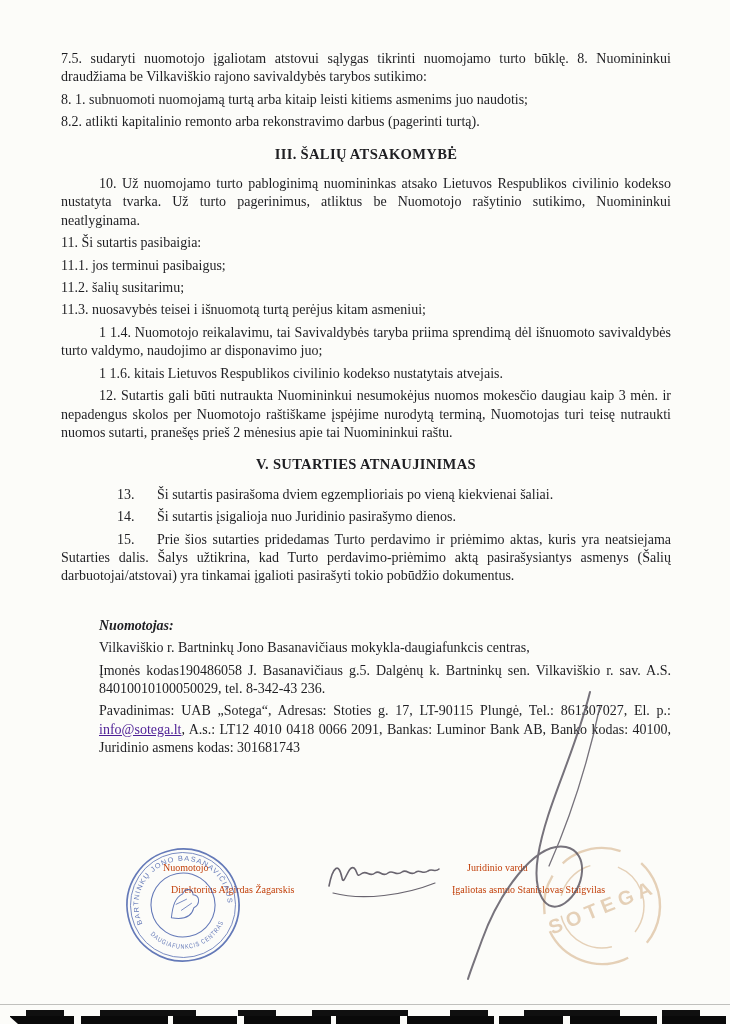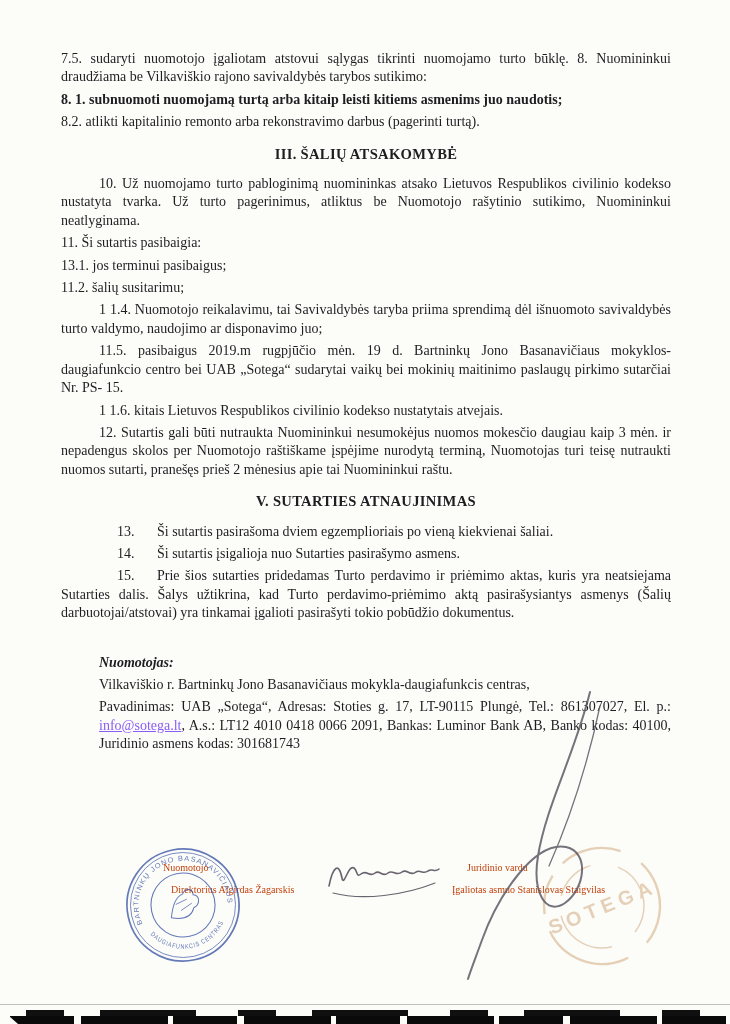--- a/index.html
+++ b/index.html
@@ -1,30 +1,30 @@
 <!DOCTYPE html>
 <html><head>
 <meta charset="utf-8">
 <style>
   html,body{margin:0;padding:0;}
   body{background:#8f8f8c;font-family:"Liberation Serif",serif;}
   .page{position:relative;width:730px;height:1024px;margin:0 auto;background:#fcfcf9;color:#1e1e22;overflow:hidden;}
   .content{position:absolute;top:46px;left:57px;width:618px;font-size:14px;line-height:18.4px;}
   .content p{margin:4px;text-align:justify;}
   .ml38{margin-left:38px;}
-  .ml56{margin-left:56px;font-weight:bold;}
+  .ml56{margin-left:56px;}
   .ml27{margin-left:27px;}
   .fi{text-indent:38px;}
   .fi56{text-indent:56px;}
   .num{display:inline-block;min-width:40px;text-indent:0;}
   h2{margin:13px 0 12px;font-size:14.6px;text-align:center;font-weight:700;letter-spacing:.3px;}
   .gap{height:17px;}
   .gap-s{height:6px;}
   .bi{font-weight:700;font-style:italic;}
-  .email{text-decoration:underline;color:#8b5cf6;cursor:pointer;}
+  .email{text-decoration:underline;color:#4c1d95;cursor:pointer;}
   .sig-text{position:absolute;font-size:10px;color:#c2410c;white-space:nowrap;margin-left:11px;}
   .sig-role-left{left:152px;top:862px;}
   .sig-name-left{left:160px;top:884px;}
   .sig-role-right{left:456px;top:862px;}
   .sig-name-right{left:441px;top:884px;}
   .overlay{position:absolute;left:0;top:0;pointer-events:none;}
   .scan-line{position:absolute;left:0;right:0;bottom:19px;height:1px;background:rgba(120,120,116,.45);}
   .scan-edge-a{position:absolute;left:10px;right:0;bottom:0;height:8px;
     background:repeating-linear-gradient(90deg,#0a0a0a 0 64px,rgba(0,0,0,0) 64px 71px,#0a0a0a 71px 158px,rgba(0,0,0,0) 158px 163px);}
   .scan-edge-b{position:absolute;left:26px;right:14px;bottom:8px;height:6px;
@@ -41,41 +41,42 @@
     <p class="ml38">7.5. sudaryti nuomotojo įgaliotam atstovui sąlygas tikrinti nuomojamo turto būklę. 8. Nuomininkui draudžiama be Vilkaviškio rajono savivaldybės tarybos sutikimo:</p>
     <p class="ml56">8. 1. subnuomoti nuomojamą turtą arba kitaip leisti kitiems asmenims juo naudotis;</p>
     <p class="ml27">8.2. atlikti kapitalinio remonto arba rekonstravimo darbus (pagerinti turtą).</p>
 
     <h2>III. ŠALIŲ ATSAKOMYBĖ</h2>
 
     <p class="fi">10. Už nuomojamo turto pabloginimą nuomininkas atsako Lietuvos Respublikos civilinio kodekso nustatyta tvarka. Už turto pagerinimus, atliktus be Nuomotojo rašytinio sutikimo, Nuomininkui neatlyginama.</p>
 
 
     <p class="ml38">11. Ši sutartis pasibaigia:</p>
-    <p class="ml38">13.1. jos terminui pasibaigus;</p>
+    <p class="ml38">11.1. jos terminui pasibaigus;</p>
     <p class="ml38">11.2. šalių susitarimu;</p>
+    <p class="ml38">11.3. nuosavybės teisei i išnuomotą turtą perėjus kitam asmeniui;</p>
     <p class="fi">1 1.4. Nuomotojo reikalavimu, tai Savivaldybės taryba priima sprendimą dėl išnuomoto savivaldybės turto valdymo, naudojimo ar disponavimo juo;</p>
-    <p class="fi">11.5. pasibaigus 2019.m rugpjūčio mėn. 19 d. Bartninkų Jono Basanavičiaus mokyklos-daugiafunkcio centro bei UAB „Sotega“ sudarytai vaikų bei mokinių maitinimo paslaugų pirkimo sutarčiai Nr. PS- 15.</p>
     <p class="fi">1 1.6. kitais Lietuvos Respublikos civilinio kodekso nustatytais atvejais.</p>
     <p class="fi">12. Sutartis gali būti nutraukta Nuomininkui nesumokėjus nuomos mokesčio daugiau kaip 3 mėn. ir nepadengus skolos per Nuomotojo raštiškame įspėjime nurodytą terminą, Nuomotojas turi teisę nutraukti nuomos sutarti, pranešęs prieš 2 mėnesius apie tai Nuomininkui raštu.</p>
 
     <h2>V. SUTARTIES ATNAUJINIMAS</h2>
 
     <p class="fi56"><span class="num">13.</span><span>Ši sutartis pasirašoma dviem egzemplioriais po vieną kiekvienai šaliai.</span></p>
-    <p class="fi56"><span class="num">14.</span><span>Ši sutartis įsigalioja nuo Sutarties pasirašymo asmens.</span></p>
+    <p class="fi56"><span class="num">14.</span><span>Ši sutartis įsigalioja nuo Juridinio pasirašymo dienos.</span></p>
     <p class="fi56"><span class="num">15.</span><span>Prie šios sutarties pridedamas Turto perdavimo ir priėmimo aktas, kuris yra neatsiejama Sutarties dalis. Šalys užtikrina, kad Turto perdavimo-priėmimo aktą pasirašysiantys asmenys (Šalių darbuotojai/atstovai) yra tinkamai įgalioti pasirašyti tokio pobūdžio dokumentus.</span></p>
 
     <div class="gap"></div>
 
 
     <div class="gap-s"></div>
 
     <div class="ml38">
       <p class="bi">Nuomotojas:</p>
       <p>Vilkaviškio r. Bartninkų Jono Basanavičiaus mokykla-daugiafunkcis centras,</p>
+      <p>Įmonės kodas190486058 J. Basanavičiaus g.5. Dalgėnų k. Bartninkų sen. Vilkaviškio r. sav. A.S. 84010010100050029, tel. 8-342-43 236.</p>
       <p><span>Pavadinimas: UAB „Sotega“, Adresas: Stoties g. 17, LT-90115 Plungė, Tel.: 861307027, El. p.: </span><span class="email">info@sotega.lt</span><span>, A.s.: LT12 4010 0418 0066 2091, Bankas: Luminor Bank AB, Banko kodas: 40100, Juridinio asmens kodas: 301681743</span></p>
     </div>
 
   </div>
 
   <div class="sig-text sig-role-left">Nuomotojo</div>
   <div class="sig-text sig-name-left">Direktorius Algirdas Žagarskis</div>
   <div class="sig-text sig-role-right">Juridinio vardu</div>
   <div class="sig-text sig-name-right">Įgaliotas asmuo Stanislovas Staigvilas</div>
 

